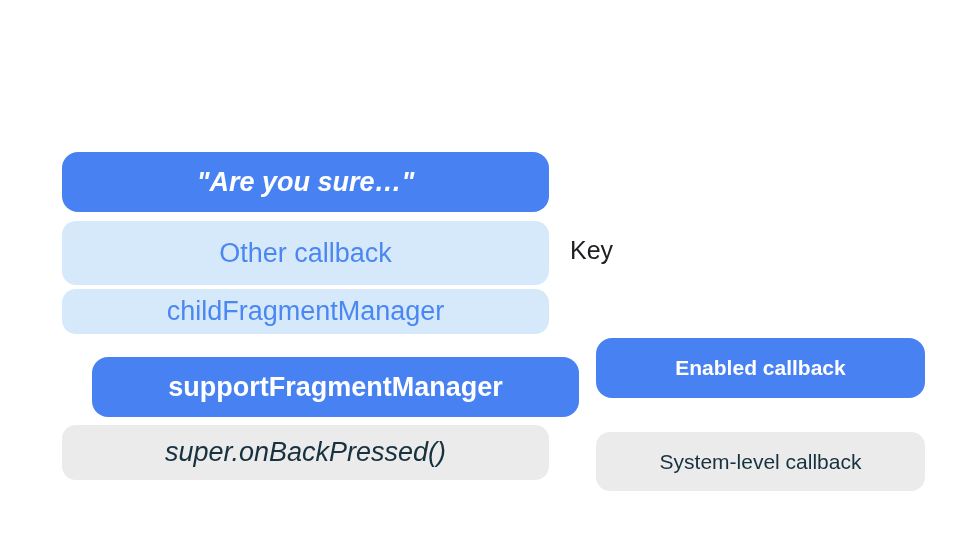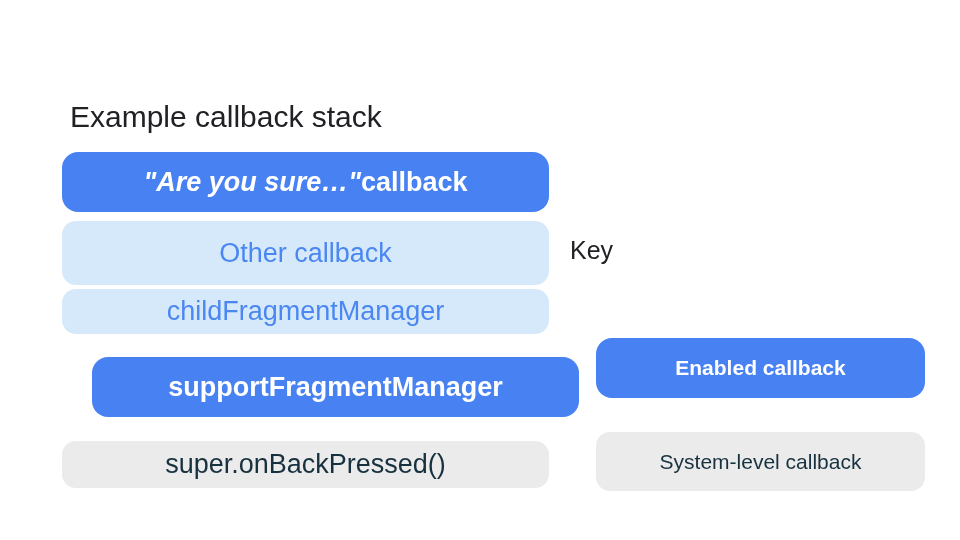--- a/index.html
+++ b/index.html
@@ -56,34 +56,32 @@
     font-weight: 400;
     border-radius: 14px;
   }
   .em { font-style: italic; }
 </style>
 </head>
 <body>
 
 <div class="canvas">
 
-  <div class="heading stack-title">Example callback stack</div>
 
   <div class="box stack-box enabled" style="top:152px; height:60px;">
     <span class="em">"Are you sure…"</span>
-      <span> callback</span>
   </div>
 
   <div class="box stack-box disabled" style="top:221px; height:64px;">Other callback</div>
 
   <div class="box stack-box disabled" style="top:289px; height:45px;">childFragmentManager</div>
 
   <div class="box stack-box enabled" style="top:357px; height:60px;margin-left:30px;">supportFragmentManager</div>
 
-  <div class="box stack-box system" style="top:441px; height:47px;">super.onBackPressed()</div>
+  <div class="box stack-box system" style="top:425px; height:55px;font-style:italic;">super.onBackPressed()</div>
 
   <div class="heading key-title">Key</div>
 
   <div class="box key-box enabled" style="top:290px; height:60px;margin-top:48px;">Enabled callback</div>
 
 
   <div class="box key-box system" style="top:432px; height:59px;">System-level callback</div>
 
 </div>
 

